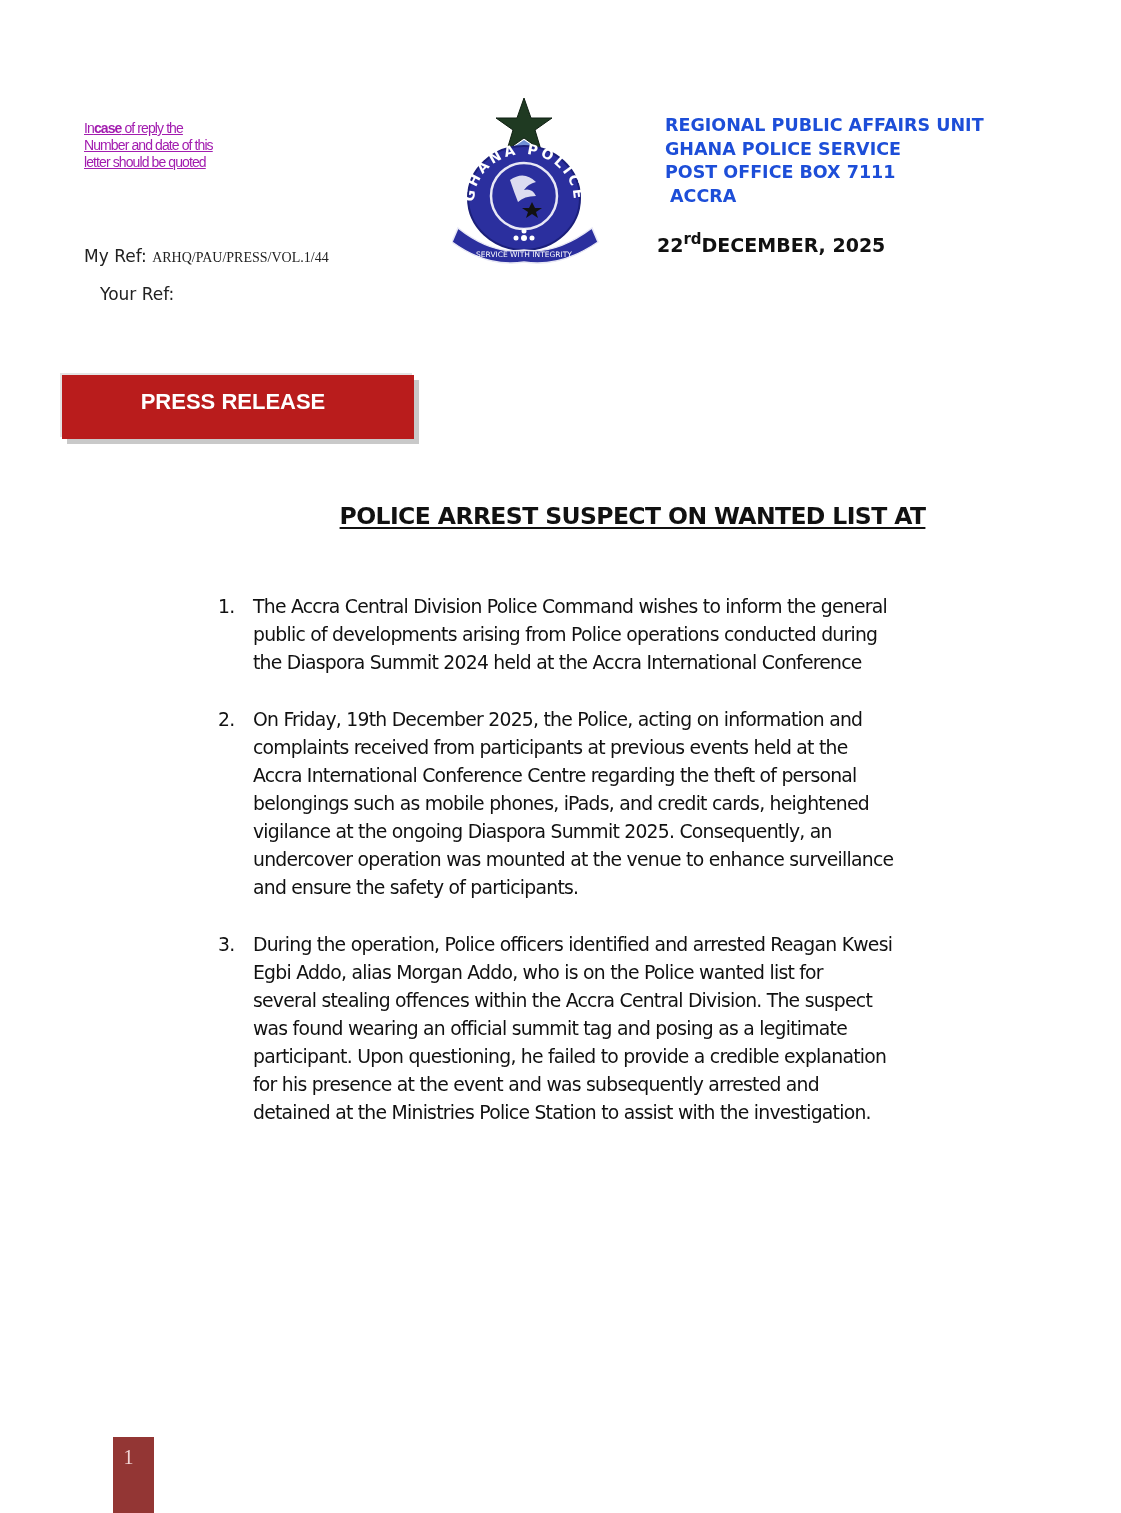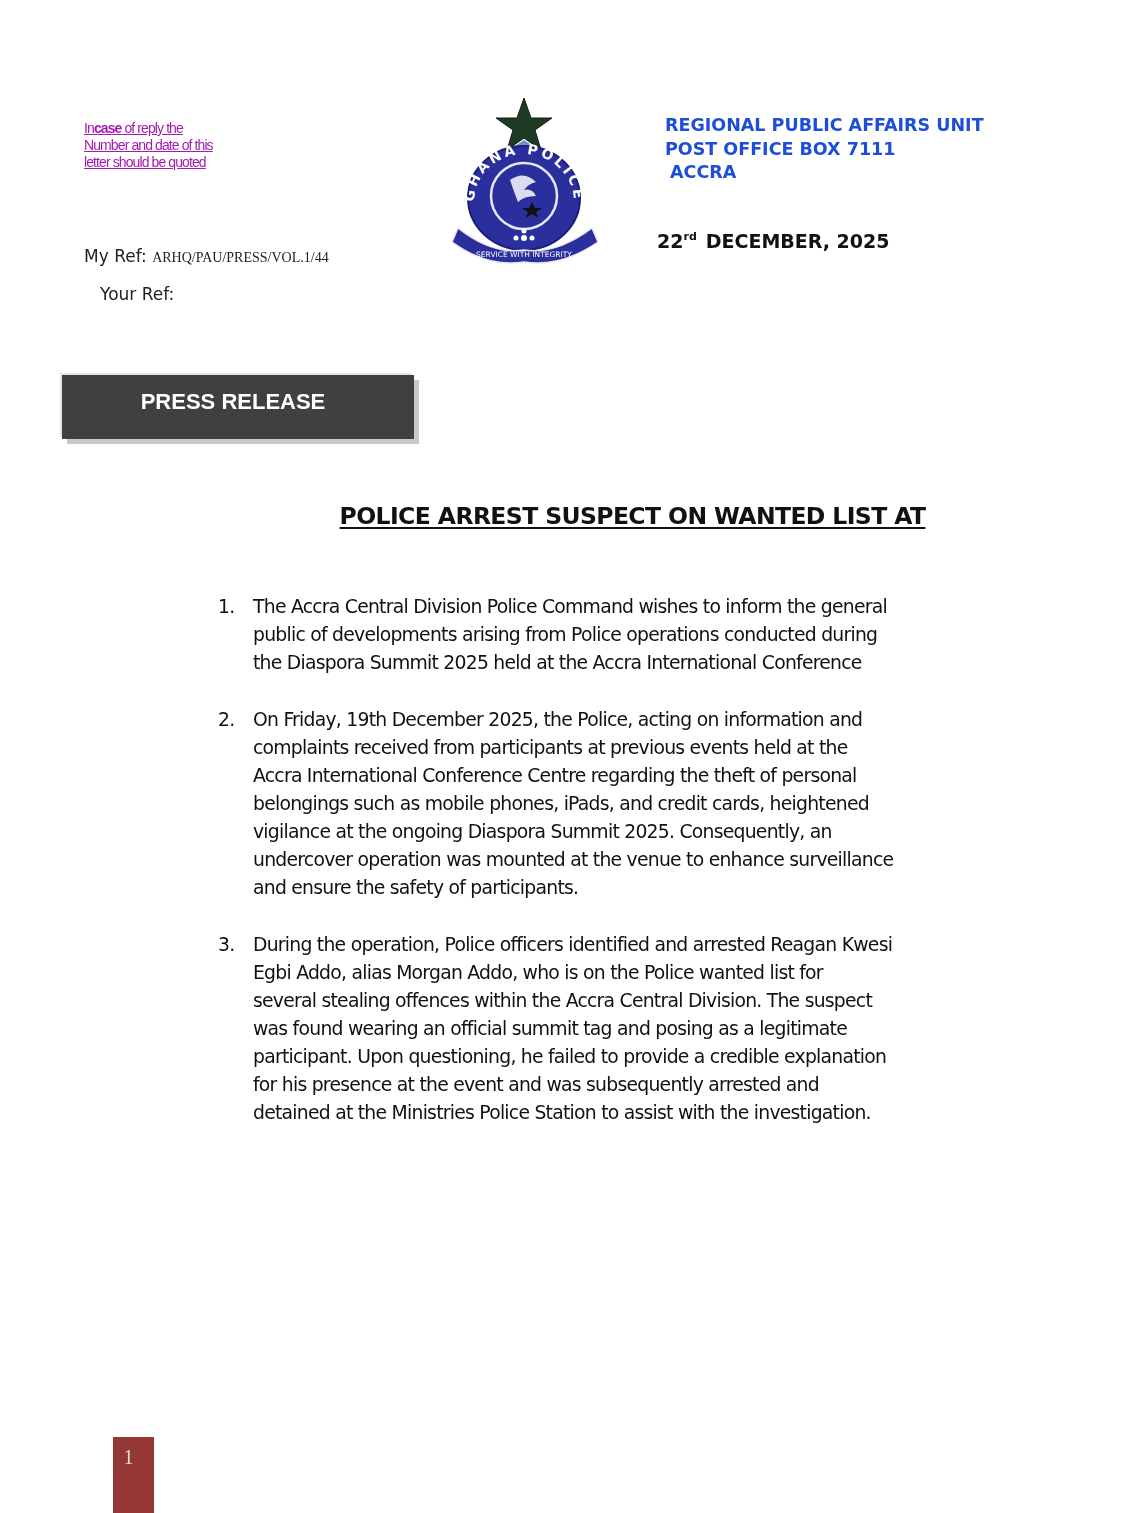--- a/index.html
+++ b/index.html
@@ -12,23 +12,23 @@
     .ref { left: 84px; font-size: 17px; color: #222; }
     .my-ref { top: 246px; }
     .your-ref { top: 284px; margin-left: 16px; }
     .ref .ref-val { font-family: "Liberation Serif", serif; font-size: 14px; }
 
     .logo { left: 452px; top: 90px; width: 150px; height: 175px; }
 
     .address { left: 651px; top: 114px; font-weight: bold; font-size: 17.5px; line-height: 23.5px; color: #1d4ed8; margin-left: 14px; }
     .address .line.indent { padding-left: 5px; }
     .date { left: 657px; top: 230px; font-weight: bold; font-size: 19px; color: #111; }
-    .date sup { font-size: 11px; vertical-align: 8px; margin-right: 9px; }
+    .date sup { font-size: 15px; vertical-align: 8px; }
 
-    .press-box { left: 62px; top: 375px; width: 352px; height: 64px; background: #404040; box-shadow: 5px 5px 0 #c9c9c9, -2px -2px 0 #e4e4e4; display: flex; align-items: center; justify-content: center; }
+    .press-box { left: 62px; top: 375px; width: 352px; height: 64px; background: #b91c1c; box-shadow: 5px 5px 0 #c9c9c9, -2px -2px 0 #e4e4e4; display: flex; align-items: center; justify-content: center; }
     .press-box span { color: #fff; font-family: "Liberation Sans", sans-serif; font-weight: bold; font-size: 22px; margin-top: -10px; margin-left: -10px; }
 
     .headline { left: 250px; top: 500px; width: 765px; text-align: center; font-family: "DejaVu Sans", sans-serif; font-weight: bold; font-size: 23.5px; line-height: 32px; text-decoration: underline; text-decoration-thickness: 2px; text-underline-offset: 3px; letter-spacing: -0.6px; }
 
     .body-list { left: 218px; top: 593px; width: 800px; font-family: "DejaVu Sans", sans-serif; font-size: 18.8px; line-height: 28px; letter-spacing: -0.75px; color: #111; }
     .item { display: flex; margin-bottom: 29px; }
     .item .num { width: 35px; flex: none; }
     .item .text { flex: 1; }
     .item .text span { display: block; white-space: nowrap; }
 
@@ -66,20 +66,21 @@
     <circle cx="64" cy="148" r="2.5" fill="#fff"></circle>
     <circle cx="80" cy="148" r="2.5" fill="#fff"></circle>
     <circle cx="72" cy="141" r="2.5" fill="#fff"></circle>
     <path d="M6,138 Q40,165 72,160 Q104,165 140,138 L146,152 Q108,178 72,172 Q36,178 0,152 Z" fill="#2b2f9e" stroke="#e8e8f5" stroke-width="1.5"></path>
     <text x="72" y="167" text-anchor="middle" font-family="DejaVu Sans, sans-serif" font-size="7.5" fill="#ffffff">SERVICE WITH INTEGRITY</text>
   </svg>
 </div>
 
 <div class="abs address">
   <div class="line">REGIONAL PUBLIC AFFAIRS UNIT</div>
+  <div class="line">GHANA POLICE SERVICE</div>
   <div class="line">POST OFFICE BOX 7111</div>
   <div class="line indent">ACCRA</div>
 </div>
 
 <div class="abs date">
   <span>22</span><sup>rd</sup><span>DECEMBER, 2025</span>
 </div>
 
 <div class="abs press-box">
   <span>PRESS RELEASE</span>
@@ -88,21 +89,21 @@
 <div class="abs headline">
   <div>POLICE ARREST SUSPECT ON WANTED LIST AT</div>
 </div>
 
 <div class="abs body-list">
   <div class="item">
     <div class="num">1.</div>
     <div class="text">
       <span>The Accra Central Division Police Command wishes to inform the general</span>
       <span>public of developments arising from Police operations conducted during</span>
-      <span>the Diaspora Summit 2025 held at the Accra International Conference</span>
+      <span>the Diaspora Summit 2024 held at the Accra International Conference</span>
     </div>
   </div>
   <div class="item">
     <div class="num">2.</div>
     <div class="text">
       <span>On Friday, 19th December 2025, the Police, acting on information and</span>
       <span>complaints received from participants at previous events held at the</span>
       <span>Accra International Conference Centre regarding the theft of personal</span>
       <span>belongings such as mobile phones, iPads, and credit cards, heightened</span>
       <span>vigilance at the ongoing Diaspora Summit 2025. Consequently, an</span>

